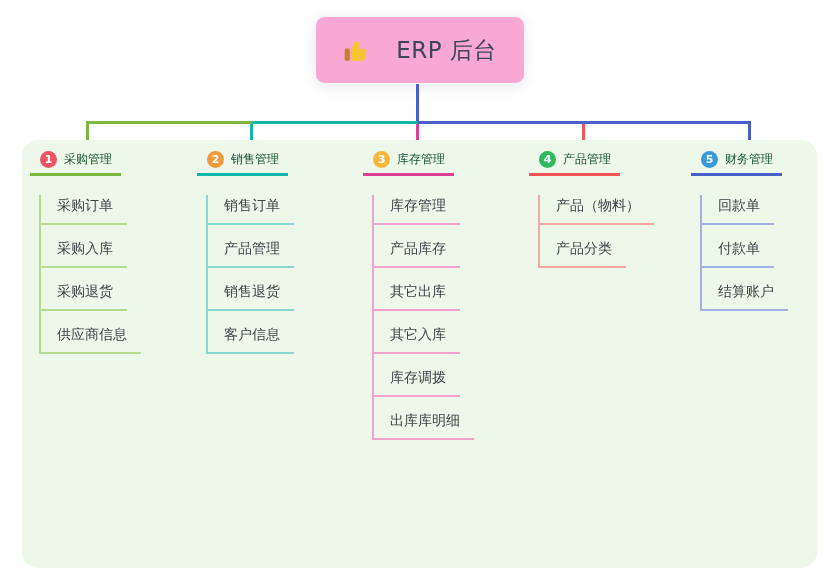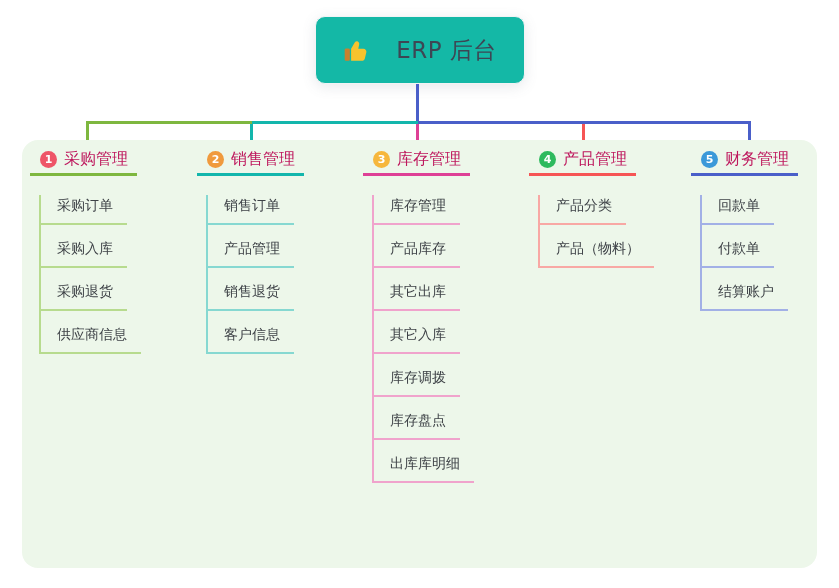--- a/index.html
+++ b/index.html
@@ -3,21 +3,21 @@
 <meta charset="utf-8">
 <style>
   * { margin:0; padding:0; box-sizing:border-box; }
   html,body { width:839px; height:588px; background:#ffffff; overflow:hidden;
     font-family:"DejaVu Sans","Liberation Sans",sans-serif; }
   #stage { position:relative; width:839px; height:588px; }
 
   
   .root-card {
     position:absolute; left:315px; top:16px; width:210px; height:68px;
-    background:#14b8a6; border:1px solid #f2f3f5; border-radius:10px;
+    background:#f9a8d4; border:1px solid #f2f3f5; border-radius:10px;
     box-shadow:0 3px 14px rgba(90,100,120,.14);
     display:flex; align-items:center; justify-content:center; gap:26px;
   }
   .root-title { font-size:23px; color:#3d4654; font-weight:500; letter-spacing:.5px; }
   .thumb-icon { width:27px; height:27px; display:block; }
 
   
   .conn { position:absolute; }
   .root-drop { left:416px; top:84px; width:3px; height:37px; }
   .h-seg { top:121px; height:3px; }
@@ -41,21 +41,21 @@
   .branch-title {
     display:inline-flex; align-items:center; gap:7px; height:30px;
     padding:0 9px 0 10px; border-bottom:3px solid var(--main);
     cursor:default;
   }
   .badge {
     width:17px; height:17px; border-radius:50%; background:var(--badge);
     color:#fff; font-size:11px; font-weight:bold; line-height:17px;
     text-align:center; flex:0 0 auto;
   }
-  .branch-label { font-size:16px; font-weight:500; color:#be185d; white-space:nowrap; }
+  .branch-label { font-size:12px; font-weight:500; color:#14532d; white-space:nowrap; }
 
   .children { margin-left:9px; border-left:2px solid var(--light); }
   .child {
     width:fit-content; white-space:nowrap;
     margin-top:13px; padding:0 14px 8px 16px;
     border-bottom:2px solid var(--light);
     font-size:14px; line-height:20px; color:#3e4247;
   }
   .child:first-child { margin-top:19px; }
 </style>
@@ -115,32 +115,31 @@
     <div class="branch-title">
       <span class="badge">3</span>
       <span class="branch-label">库存管理</span>
     </div>
     <div class="children">
           <div class="child">库存管理</div>
           <div class="child">产品库存</div>
           <div class="child">其它出库</div>
           <div class="child">其它入库</div>
           <div class="child">库存调拨</div>
-          <div class="child">库存盘点</div>
           <div class="child">出库库明细</div>
         </div>
   </div>
       <div class="branch" style="--main: #f65555; --light: #f8a8a4; --badge: #2eba5e;">
     <div class="branch-title">
       <span class="badge">4</span>
       <span class="branch-label">产品管理</span>
     </div>
     <div class="children">
+          <div class="child">产品（物料）</div>
           <div class="child">产品分类</div>
-          <div class="child">产品（物料）</div>
         </div>
   </div>
       <div class="branch" style="--main: #4a5fc9; --light: #a2b0e6; --badge: #3b99d9;">
     <div class="branch-title">
       <span class="badge">5</span>
       <span class="branch-label">财务管理</span>
     </div>
     <div class="children">
           <div class="child">回款单</div>
           <div class="child">付款单</div>

